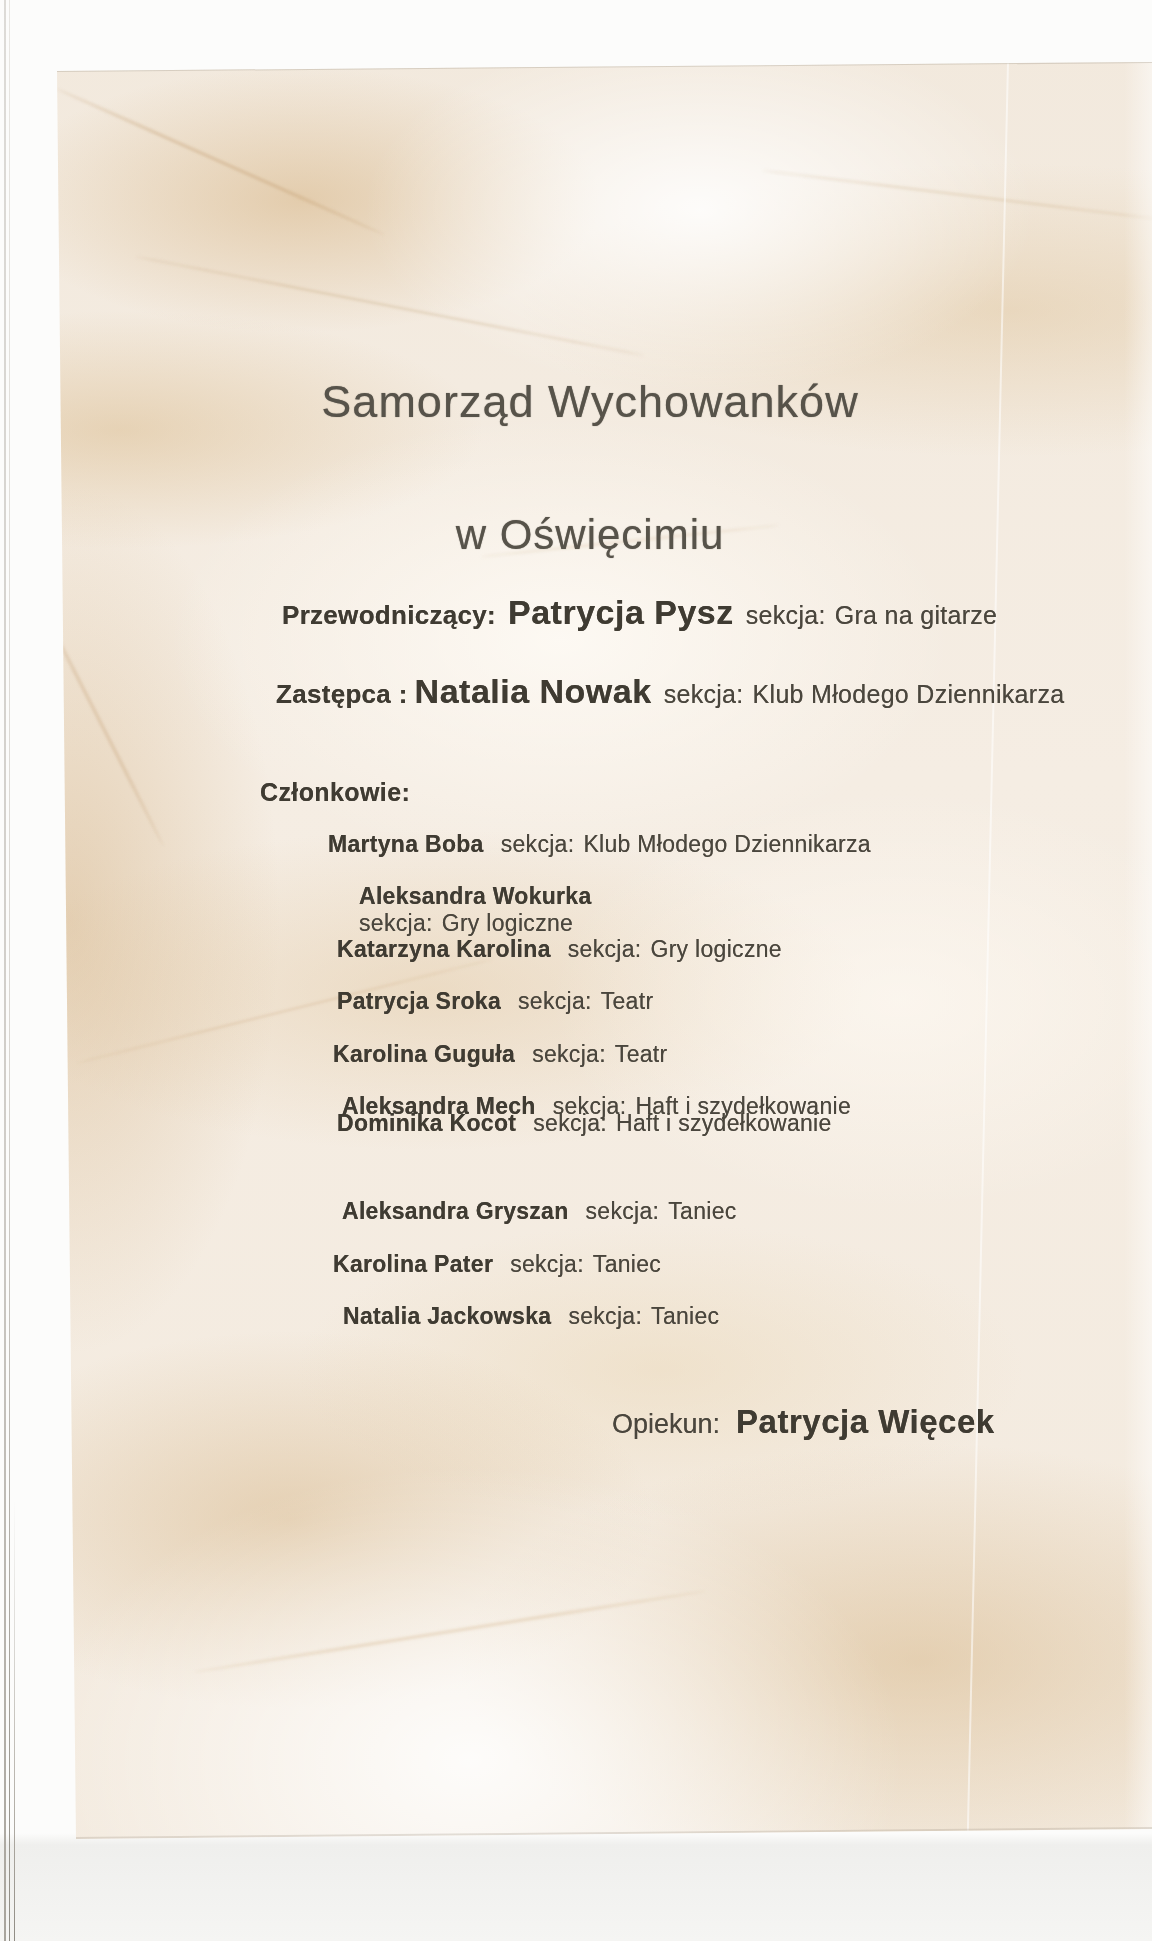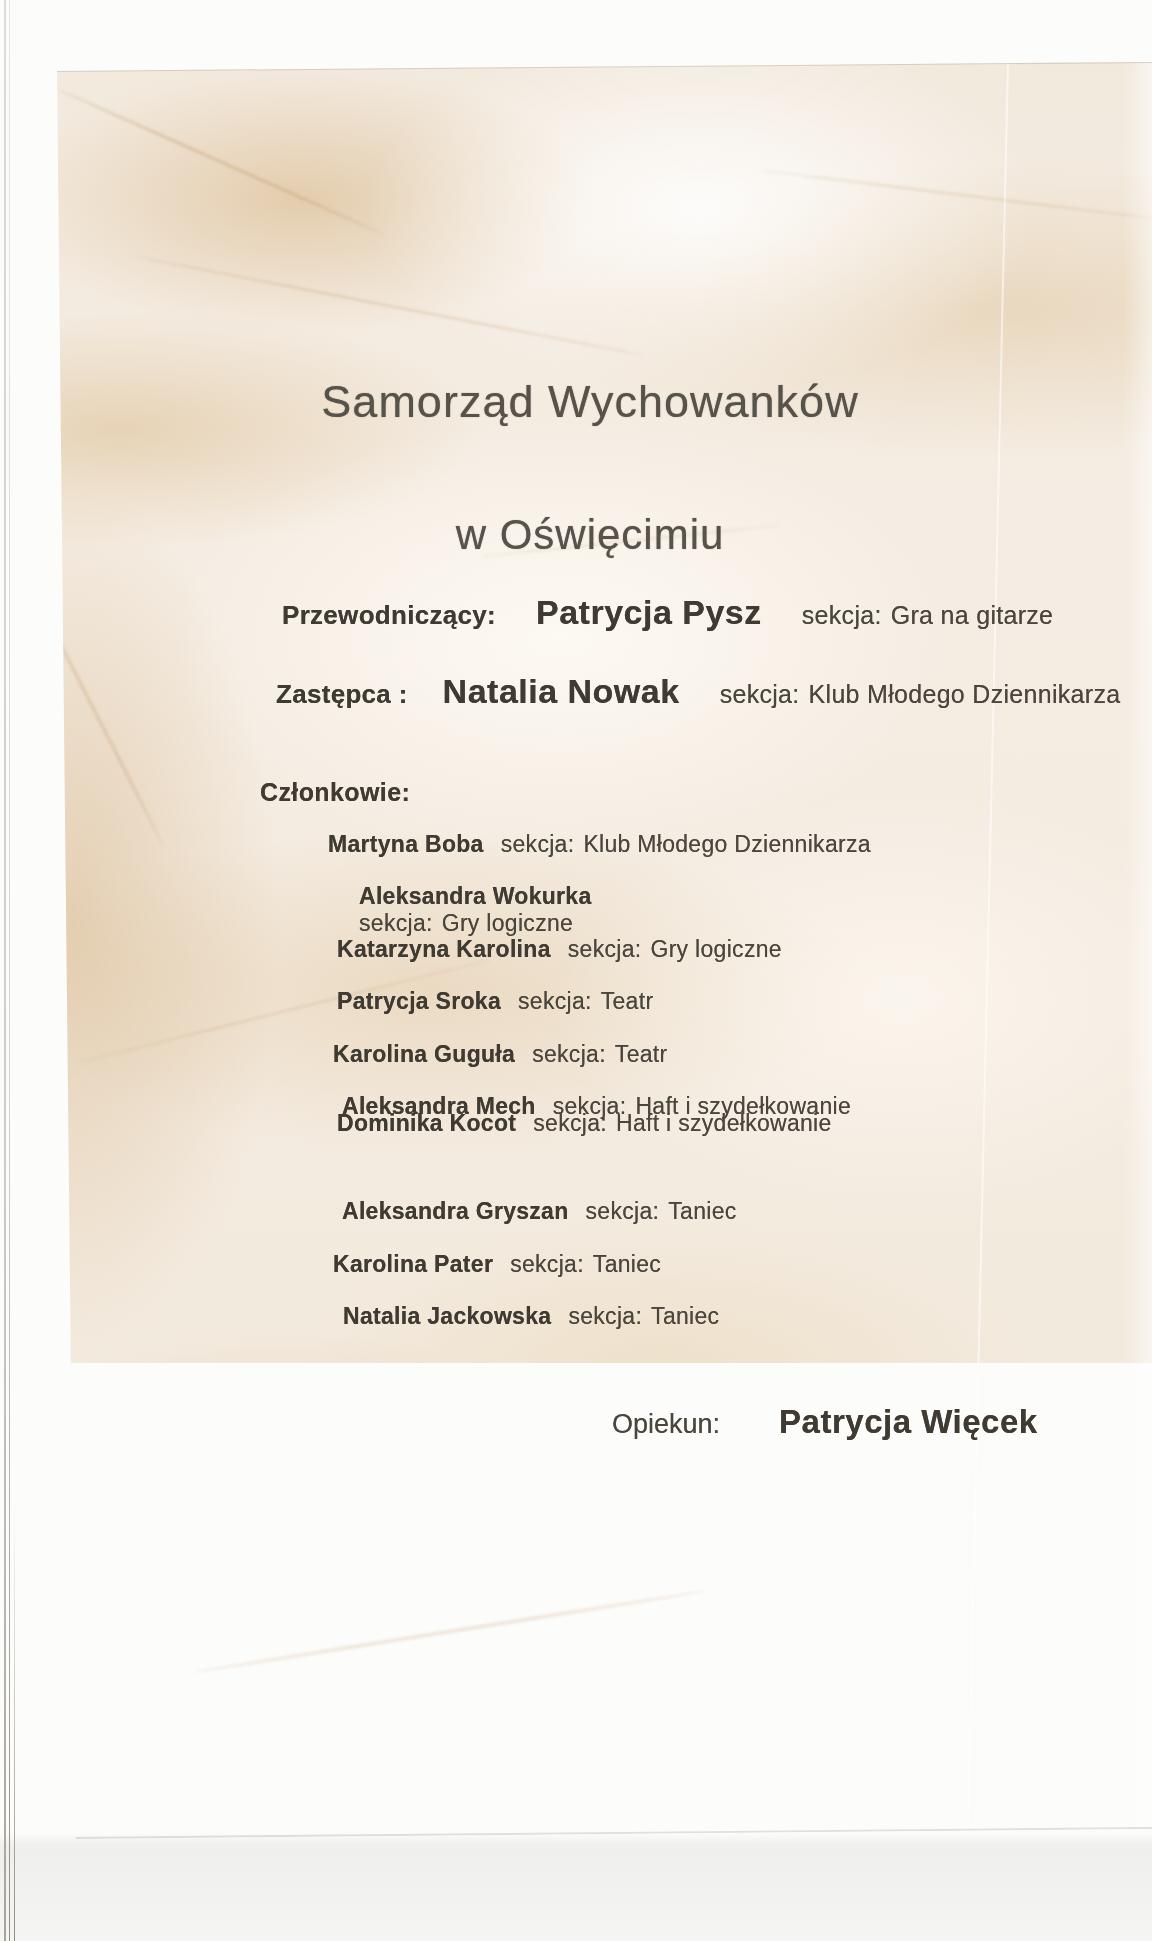--- a/index.html
+++ b/index.html
@@ -15,21 +15,21 @@
   
   .spine-line-1{position:absolute;left:4px;top:0;width:2px;height:100%;
     background:linear-gradient(180deg,#dddbd7 0%,#cfccc7 60%,#a8a49c 100%);}
   .spine-line-2{position:absolute;left:9px;top:0;width:1px;height:100%;
     background:linear-gradient(180deg,#e8e6e2 0%,#d8d5d0 55%,#8f8c84 100%);}
   .spine-line-3{position:absolute;left:14px;top:1500px;width:1px;height:441px;
     background:linear-gradient(180deg,rgba(180,176,168,0),#b3afa7 70%,#908c84 100%);}
 
   
   .paper{
-    position:absolute;left:0;top:0;width:1152px;height:1363px;
+    position:absolute;left:0;top:0;width:1152px;height:1941px;
     clip-path:polygon(57px 71px,1152px 62px,1152px 1829px,76px 1839px);
     background:
       radial-gradient(ellipse 480px 260px at 700px 210px,rgba(255,255,255,0.85),rgba(255,255,255,0) 70%),
       radial-gradient(ellipse 560px 320px at 560px 640px,rgba(255,252,247,0.8),rgba(255,255,255,0) 70%),
       radial-gradient(ellipse 620px 420px at 470px 1760px,rgba(255,255,255,0.85),rgba(255,255,255,0) 70%),
       radial-gradient(ellipse 500px 300px at 900px 1000px,rgba(255,251,245,0.6),rgba(255,255,255,0) 70%),
       radial-gradient(ellipse 430px 190px at 300px 200px,rgba(208,168,112,0.45),rgba(208,168,112,0) 70%),
       radial-gradient(ellipse 520px 170px at 120px 430px,rgba(212,176,122,0.42),rgba(212,176,122,0) 70%),
       radial-gradient(ellipse 700px 210px at 1010px 310px,rgba(214,180,128,0.35),rgba(214,180,128,0) 70%),
       radial-gradient(ellipse 300px 620px at 70px 920px,rgba(203,163,108,0.4),rgba(203,163,108,0) 70%),
@@ -58,21 +58,21 @@
     background:linear-gradient(90deg,rgba(255,255,255,0),rgba(255,255,255,0.5));}
 
   
   .txt{position:absolute;white-space:nowrap;line-height:1.12;}
   .title-line{left:90px;width:1000px;text-align:center;color:var(--title_ink,#57534a);
     letter-spacing:1px;text-shadow:0 0 1px rgba(92,87,77,0.75);}
   .title-1{top:377px;font-size:45px;}
   .title-2{top:445px;font-size:42px;}
   .title-3{top:511px;font-size:42px;}
 
-  .row{display:flex;align-items:baseline;gap:28px;}
+  .row{display:flex;align-items:baseline;}
   .ink-bold{font-weight:bold;color:var(--ink,#3f3b32);text-shadow:0 0 0.6px rgba(55,50,42,0.8);}
   .ink-reg{color:var(--ink_light,#4a463d);text-shadow:0 0 0.5px rgba(70,64,55,0.7);}
 
   .officer-1{left:282px;top:593px;}
   .officer-2{left:276px;top:672px;}
   .officer-role{font-size:26px;letter-spacing:0.3px;}
   .officer-name{font-size:34px;margin:0 12px 0 12px;letter-spacing:0.5px;}
   .officer-2 .officer-name{margin-left:7px;}
   .officer-section{font-size:25px;letter-spacing:0.3px;}
   .sec-label{margin-right:9px;}
@@ -88,21 +88,21 @@
   .m-3{left:337px;top:988px;}
   .m-4{left:333px;top:1041px;}
   .m-5{left:342px;top:1093px;}
   .m-6{left:337px;top:1110px;}
   .m-7{left:342px;top:1198px;}
   .m-8{left:333px;top:1251px;}
   .m-9{left:343px;top:1303px;}
 
   .caretaker{left:612px;top:1404px;}
   .caretaker-role{font-size:27px;}
-  .caretaker-name{font-size:33px;margin-left:31px;letter-spacing:0.5px;text-align:center;}
+  .caretaker-name{font-size:33px;margin-left:16px;letter-spacing:0.5px;text-align:center;}
 </style>
 </head>
 <body>
 
 <div class="canvas">
 
   <div class="spine-line-1"></div>
   <div class="spine-line-2"></div>
   <div class="spine-line-3"></div>
 

